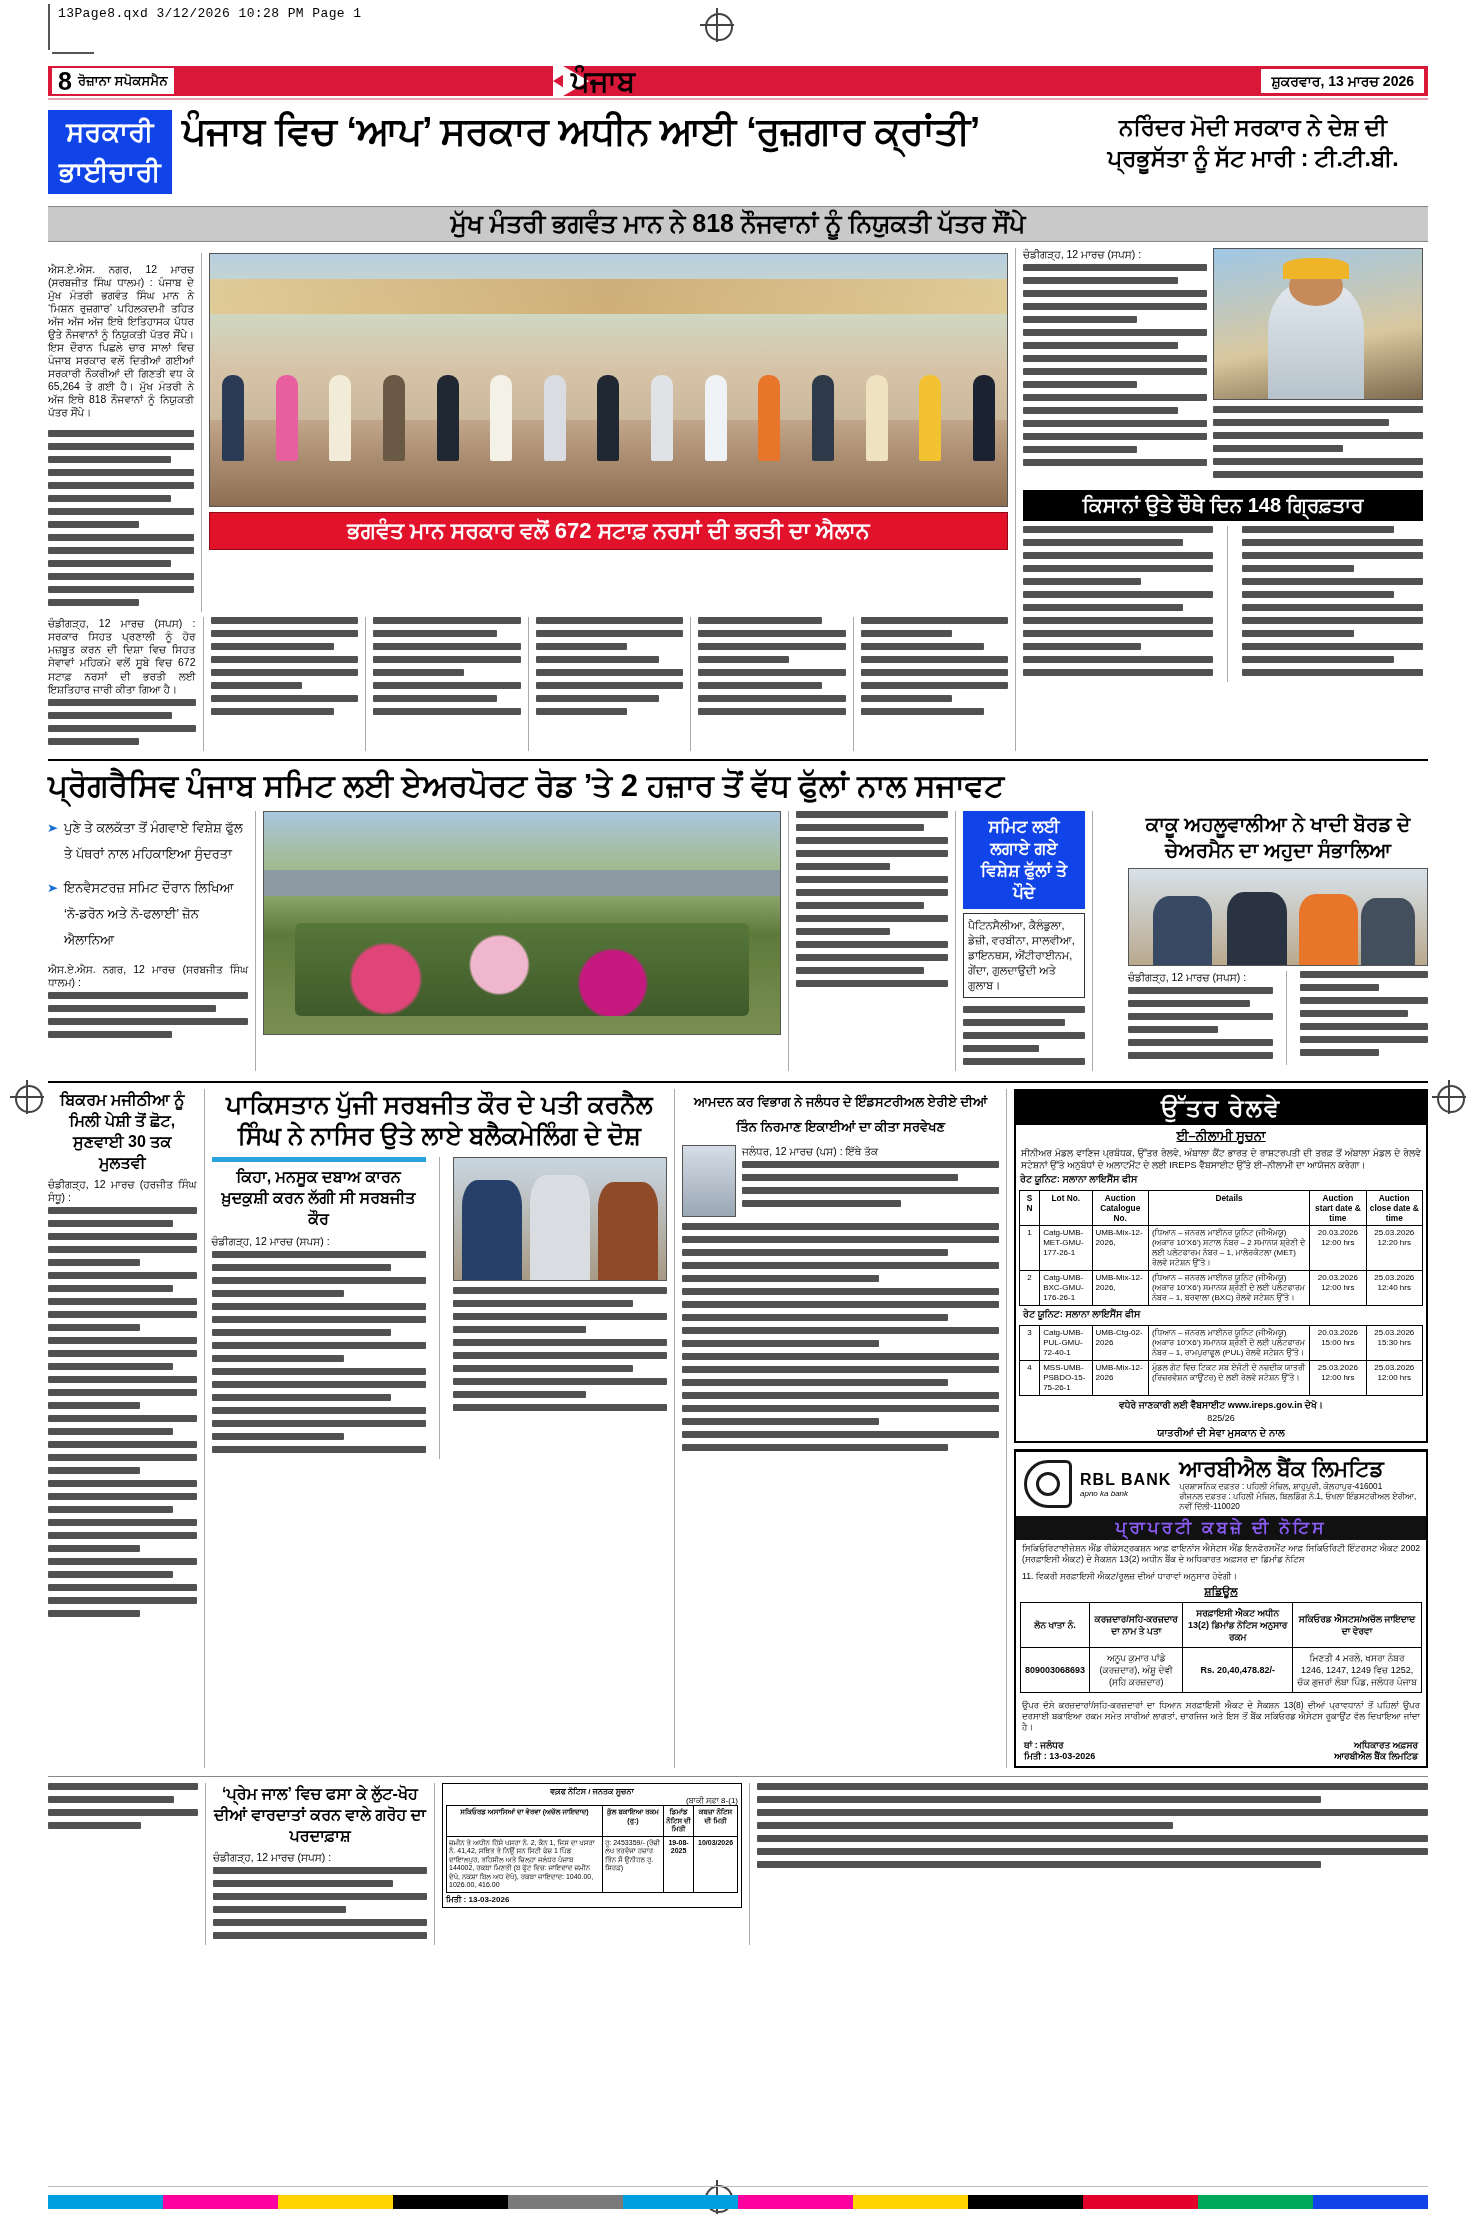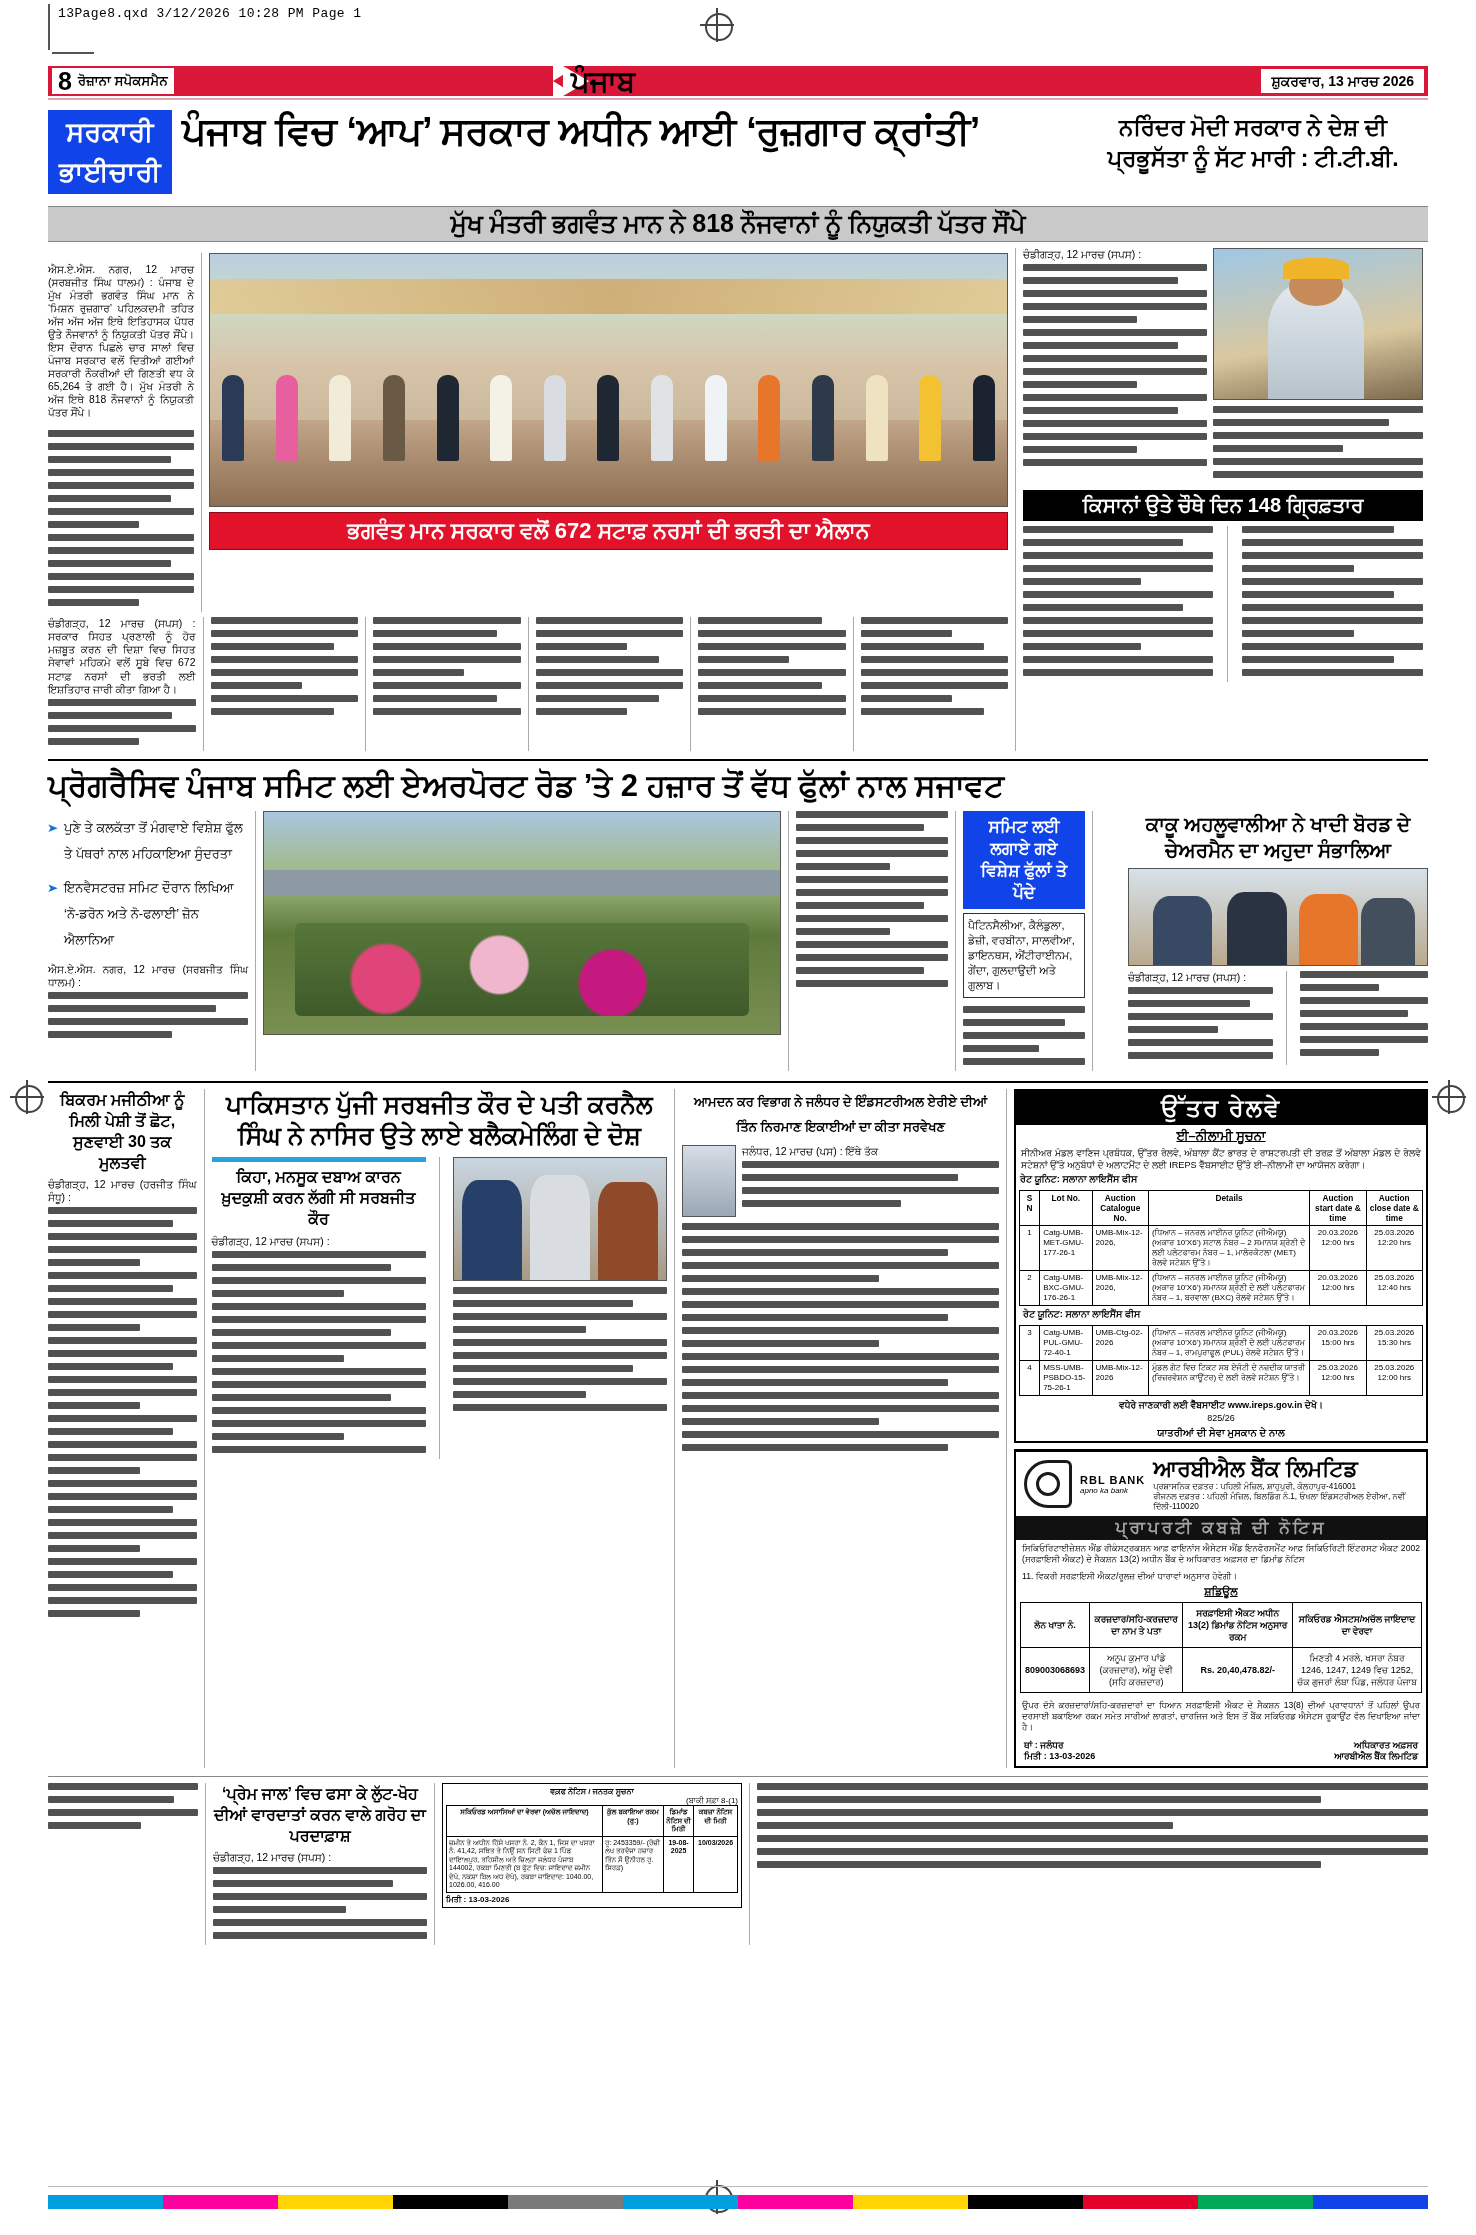--- a/index.html
+++ b/index.html
@@ -130,25 +130,25 @@
   table.tender th,table.tender td{border:1px solid #000;padding:2px 3px;vertical-align:top;line-height:10px;}
   table.tender th{text-align:center;font-weight:bold;font-size:8.3px;}
   .rateunit{font-size:9.5px;font-weight:bold;padding:2px 4px;}
   .ad-foot{font-size:9px;text-align:center;padding:2px 6px;}
   
   .bank{border:2px solid #000;box-sizing:border-box;margin-top:6px;}
   .bank-strap{text-align:center;font-size:10px;font-weight:bold;padding:2px;}
   .bank-head{display:flex;align-items:center;gap:8px;padding:4px 8px;border-top:1px solid #000;}
   .bank-logo{width:42px;height:42px;border:3px solid #1a1a1a;border-radius:50% 6px 6px 50%;position:relative;flex:0 0 42px;}
   .bank-logo:after{content:"";position:absolute;left:9px;top:9px;width:18px;height:18px;border:3px solid #1a1a1a;border-radius:50%;}
-  .bank-name{font-size:11px;font-weight:bold;letter-spacing:1px;}
+  .bank-name{font-size:16px;font-weight:bold;letter-spacing:1px;}
   .bank-tag{font-size:8px;font-style:italic;}
   .bank-pa{font-size:22px;font-weight:bold;}
   .bank-addr{font-size:8.2px;line-height:10px;}
-  .bank-black{background:#111;color:#a3a3a3;text-align:center;font-size:17px;font-weight:bold;padding:2px;letter-spacing:3px;}
+  .bank-black{background:#111;color:#8b5cf6;text-align:center;font-size:17px;font-weight:bold;padding:2px;letter-spacing:3px;}
   .bank-body{font-size:8.6px;line-height:11px;padding:3px 6px;text-align:justify;}
   table.bank-t{width:100%;border-collapse:collapse;font-size:9px;}
   table.bank-t th,table.bank-t td{border:1.5px solid #000;padding:4px;text-align:center;vertical-align:middle;line-height:12px;}
   
   .classified{border:1px solid #000;font-size:7.2px;line-height:9px;padding:3px;}
   table.cls{width:100%;border-collapse:collapse;font-size:7px;}
   table.cls th,table.cls td{border:1px solid #000;padding:2px;line-height:8.5px;vertical-align:top;}
   
   .colorstrip{position:absolute;left:48px;bottom:26px;width:1380px;height:14px;display:flex;}
   .colorstrip div{height:14px;}

